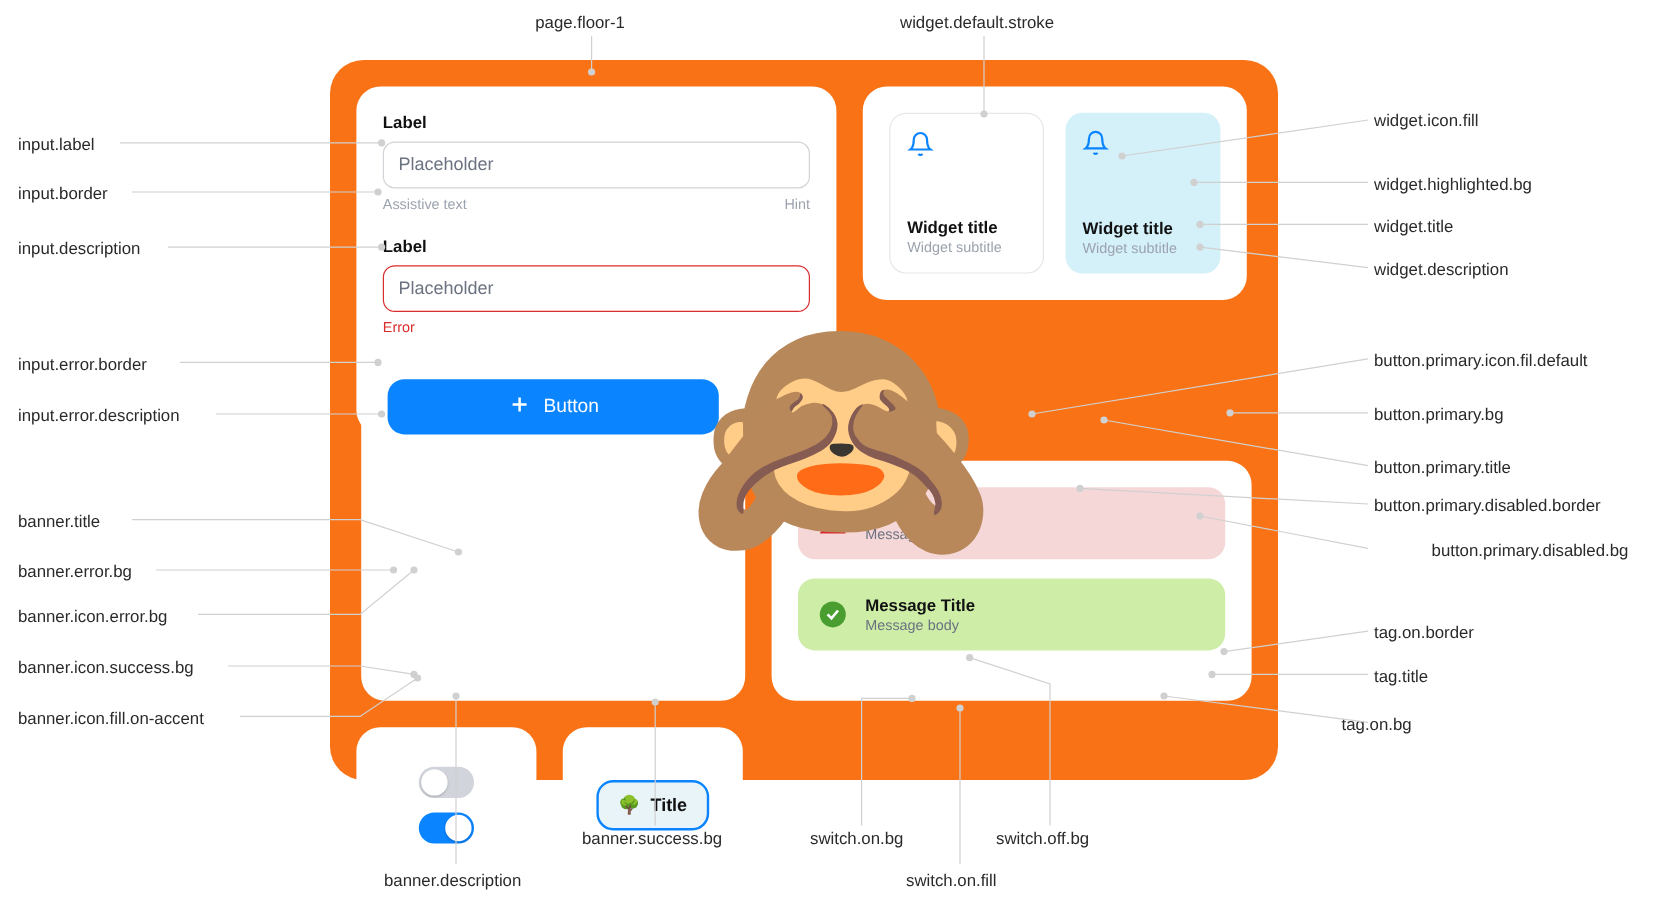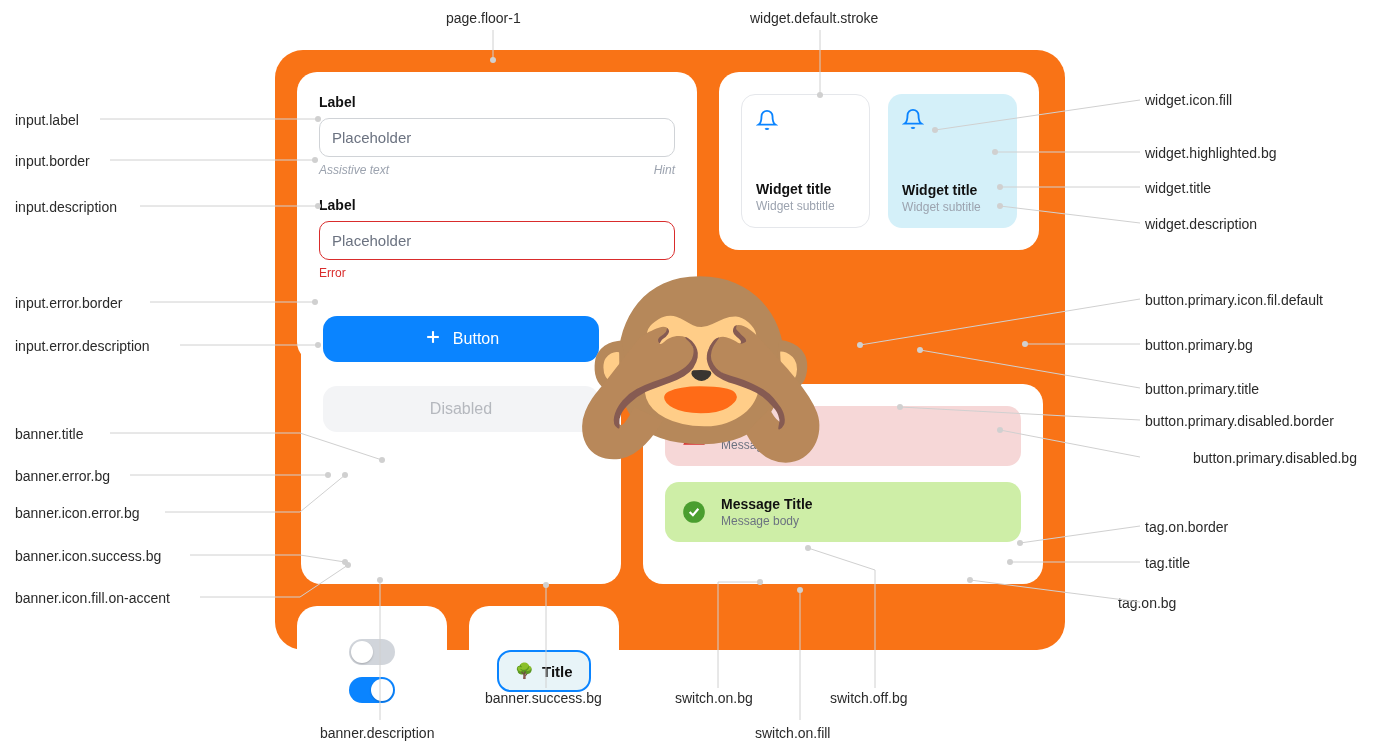--- a/index.html
+++ b/index.html
@@ -85,21 +85,20 @@
       outline: none;
     }
     .input::placeholder { color: #6b7280; }
     .input.error { border-color: #d92c2c; }
     .assistive-row {
       display: flex;
       justify-content: space-between;
       margin-top: 6px;
       font-size: 12px;
       color: #9ca3af;
-      font-style: italic;
     }
     .error-text { color: #d92c2c; font-size: 12px; margin-top: 6px; }
 
     
     .widget {
       width: 140px;
       height: 134px;
       border-radius: 14px;
       padding: 14px;
       display: flex;
@@ -122,21 +121,21 @@
       width: 100%;
       height: 46px;
       border-radius: 14px;
       border: none;
       font-size: 16px;
       font-weight: 500;
       display: flex;
       align-items: center;
       justify-content: center;
       gap: 10px;
-      margin-bottom: 24px;
+      margin-bottom: 12px;
       cursor: pointer;
     }
     .btn.primary {
       background: #0a84ff;
       color: #fff;
     }
     .btn.disabled {
       background: #f3f4f6;
       color: #b5b8be;
       cursor: not-allowed;
@@ -285,23 +284,20 @@
 
   <div class="panel panel-buttons">
     <button class="btn primary">
       <span>
         <svg width="20" height="20" viewBox="0 0 24 24" fill="none" stroke="currentColor" stroke-width="2.5">
             <line x1="12" y1="5" x2="12" y2="19"></line>
             <line x1="5" y1="12" x2="19" y2="12"></line>
           </svg>
       </span>
       <span>Button</span>
-    </button>
-    <button class="btn disabled">
-      <span>Disabled</span>
     </button>
   </div>
 
   <div class="panel panel-banners">
     <div class="banner error">
       <span class="banner-icon">
         <svg width="26" height="26" viewBox="0 0 24 24" fill="#d92c2c">
             <path d="M12 2 L22 20 L2 20 Z"></path>
             <rect x="11" y="8" width="2" height="6" fill="#fff" rx="1"></rect>
             <circle cx="12" cy="17" r="1.2" fill="#fff"></circle>

